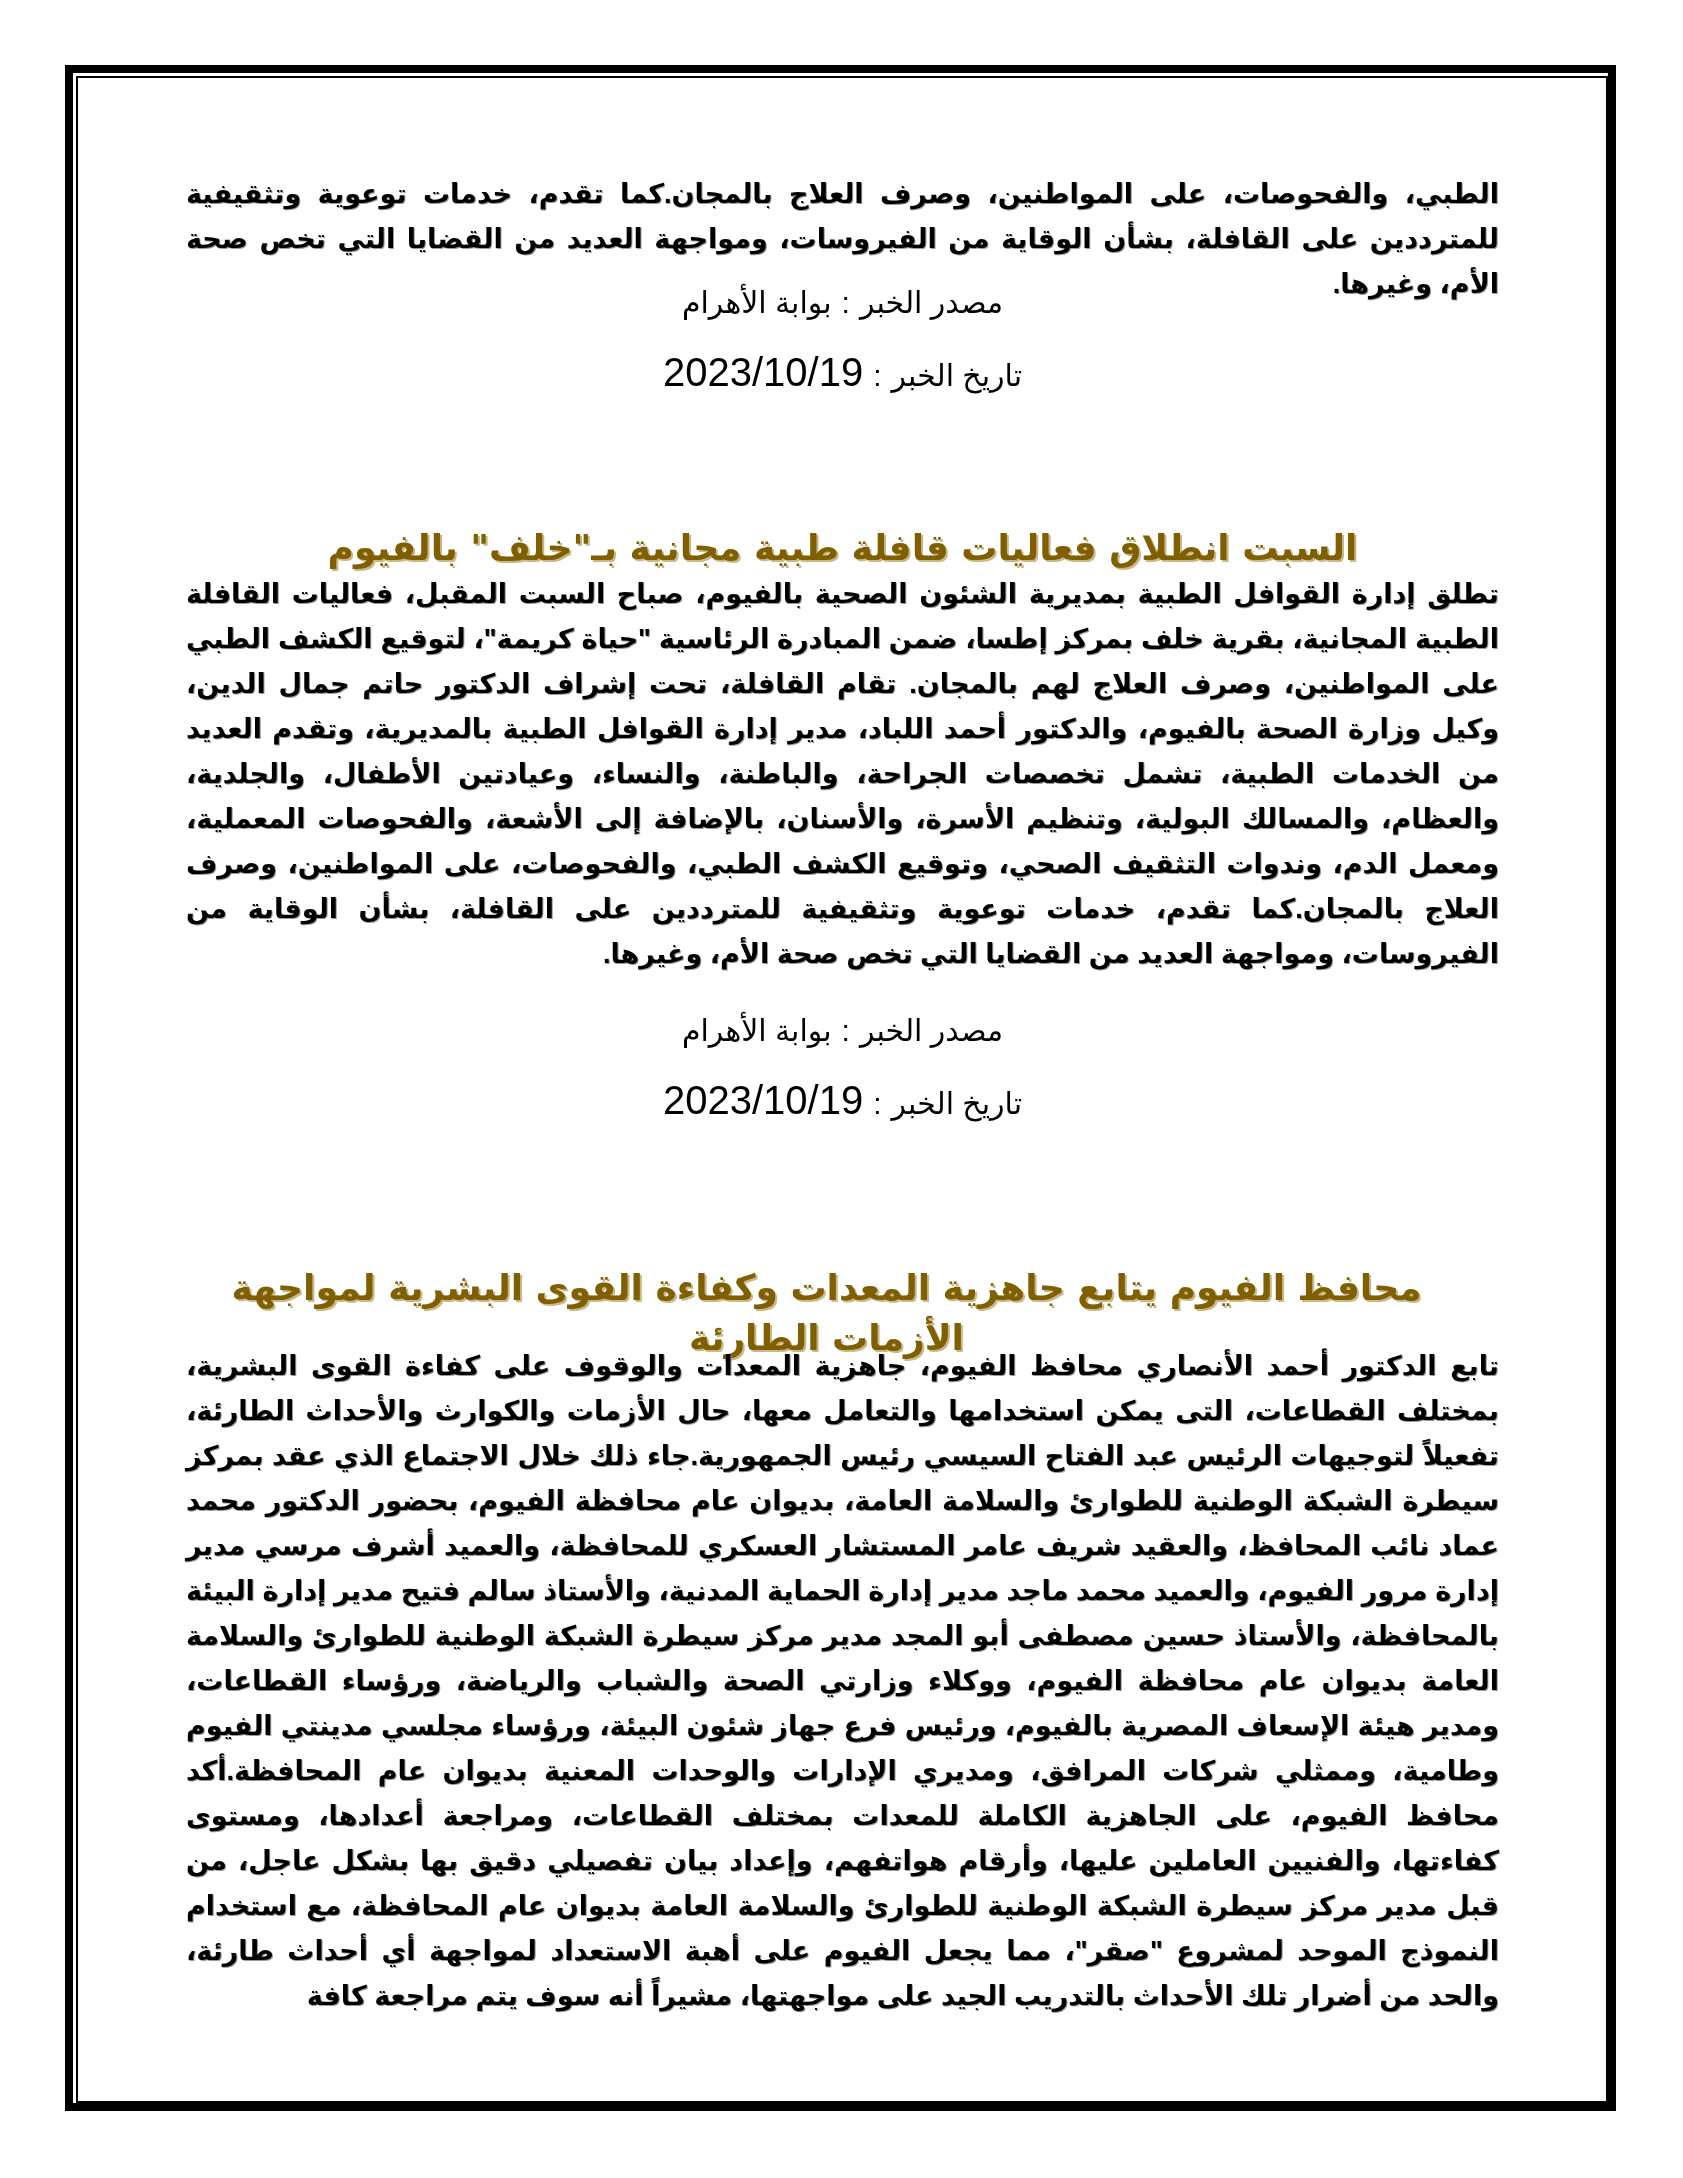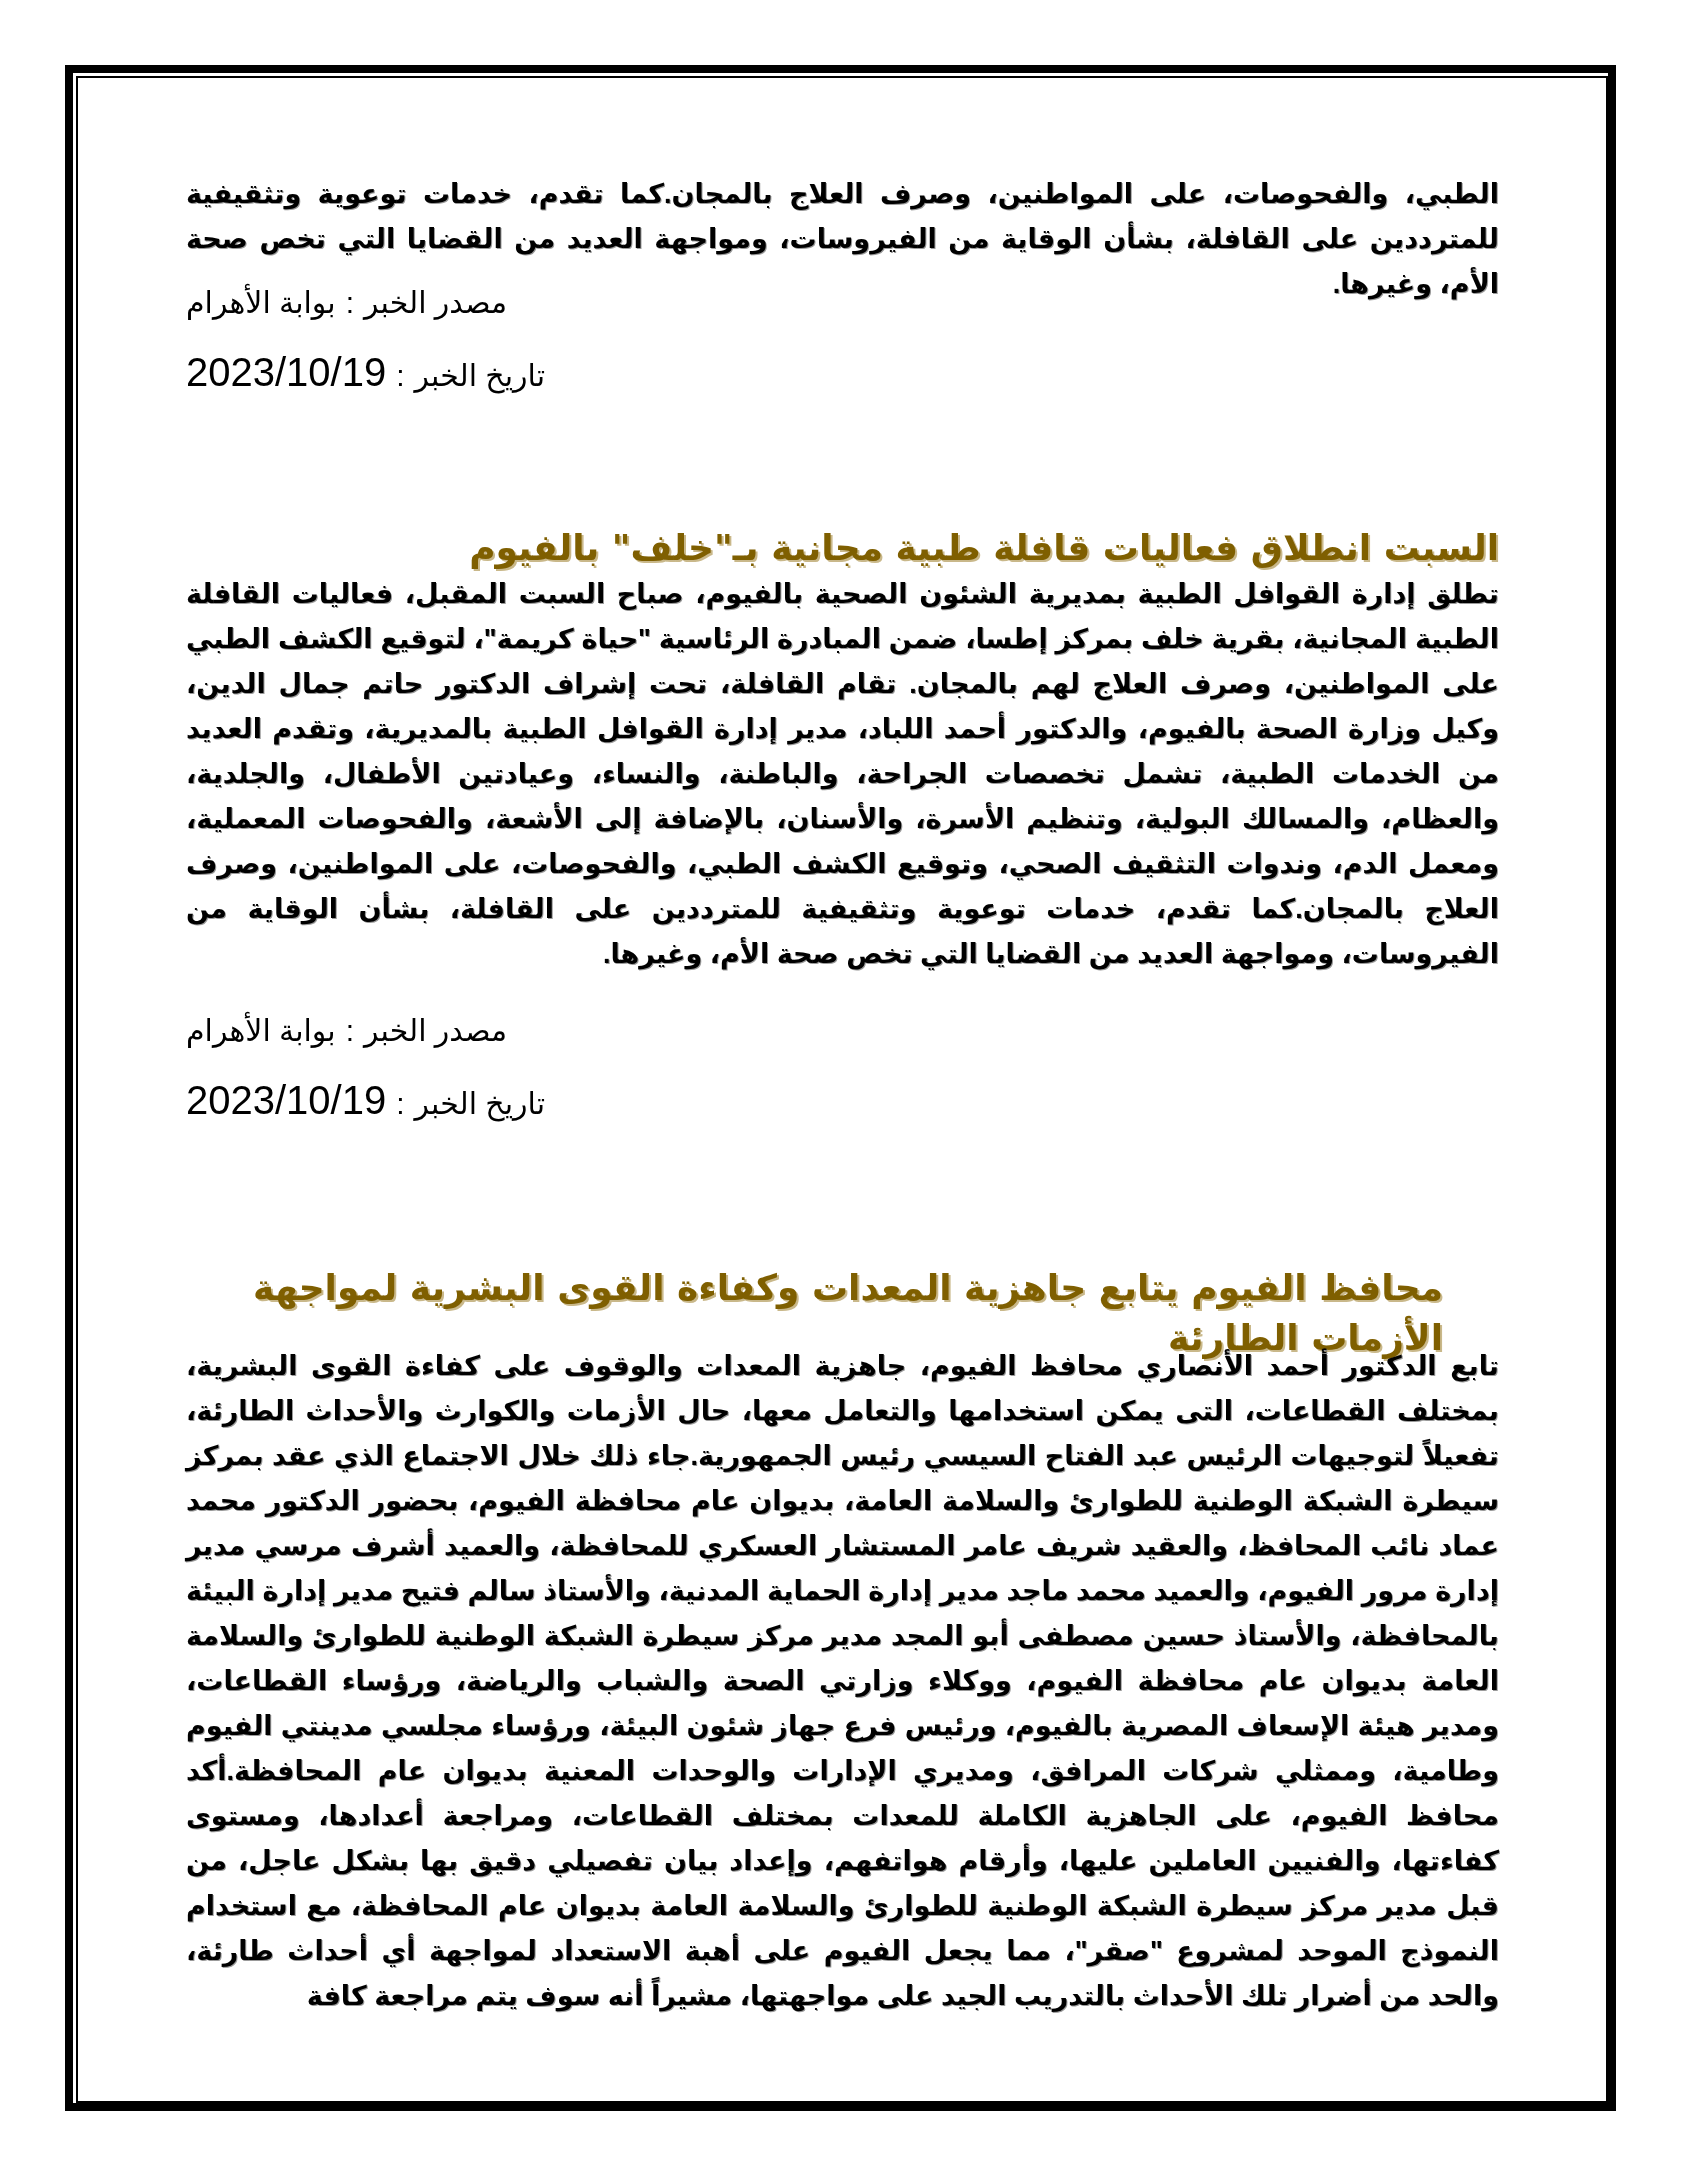--- a/index.html
+++ b/index.html
@@ -23,29 +23,29 @@
     font-family: "Liberation Sans", "DejaVu Sans", sans-serif;
     font-weight: bold; font-size: 27px; line-height: 45px;
     text-align: justify; text-align-last: right;
     text-shadow: 1px 1px 0 #9a9a9a;
     letter-spacing: 0px;
   }
   .meta {
     position: absolute; right: 0; width: 1313px;
     font-family: "Liberation Sans", "DejaVu Sans", sans-serif;
     font-weight: normal; font-size: 30px; line-height: 40px;
-    text-align: left;
+    text-align: center;
   }
   .meta .sep { padding: 0 10px; }
   .meta .date { font-size: 40px; }
   .heading {
     position: absolute; right: 0; width: 1313px;
     font-family: "DejaVu Sans", "Liberation Sans", sans-serif;
     font-weight: bold; font-size: 36px; line-height: 50px;
-    color: #7F5F00;
+    text-align: center; color: #7F5F00;
     text-shadow: 2px 2px 0 #c9b88a;
   }
   .heading.two-line { padding: 0 40px; box-sizing: border-box; }
 </style>
 </head>
 <body>
 
 <div class="frame-outer"></div>
 <div class="frame-inner"></div>
 

